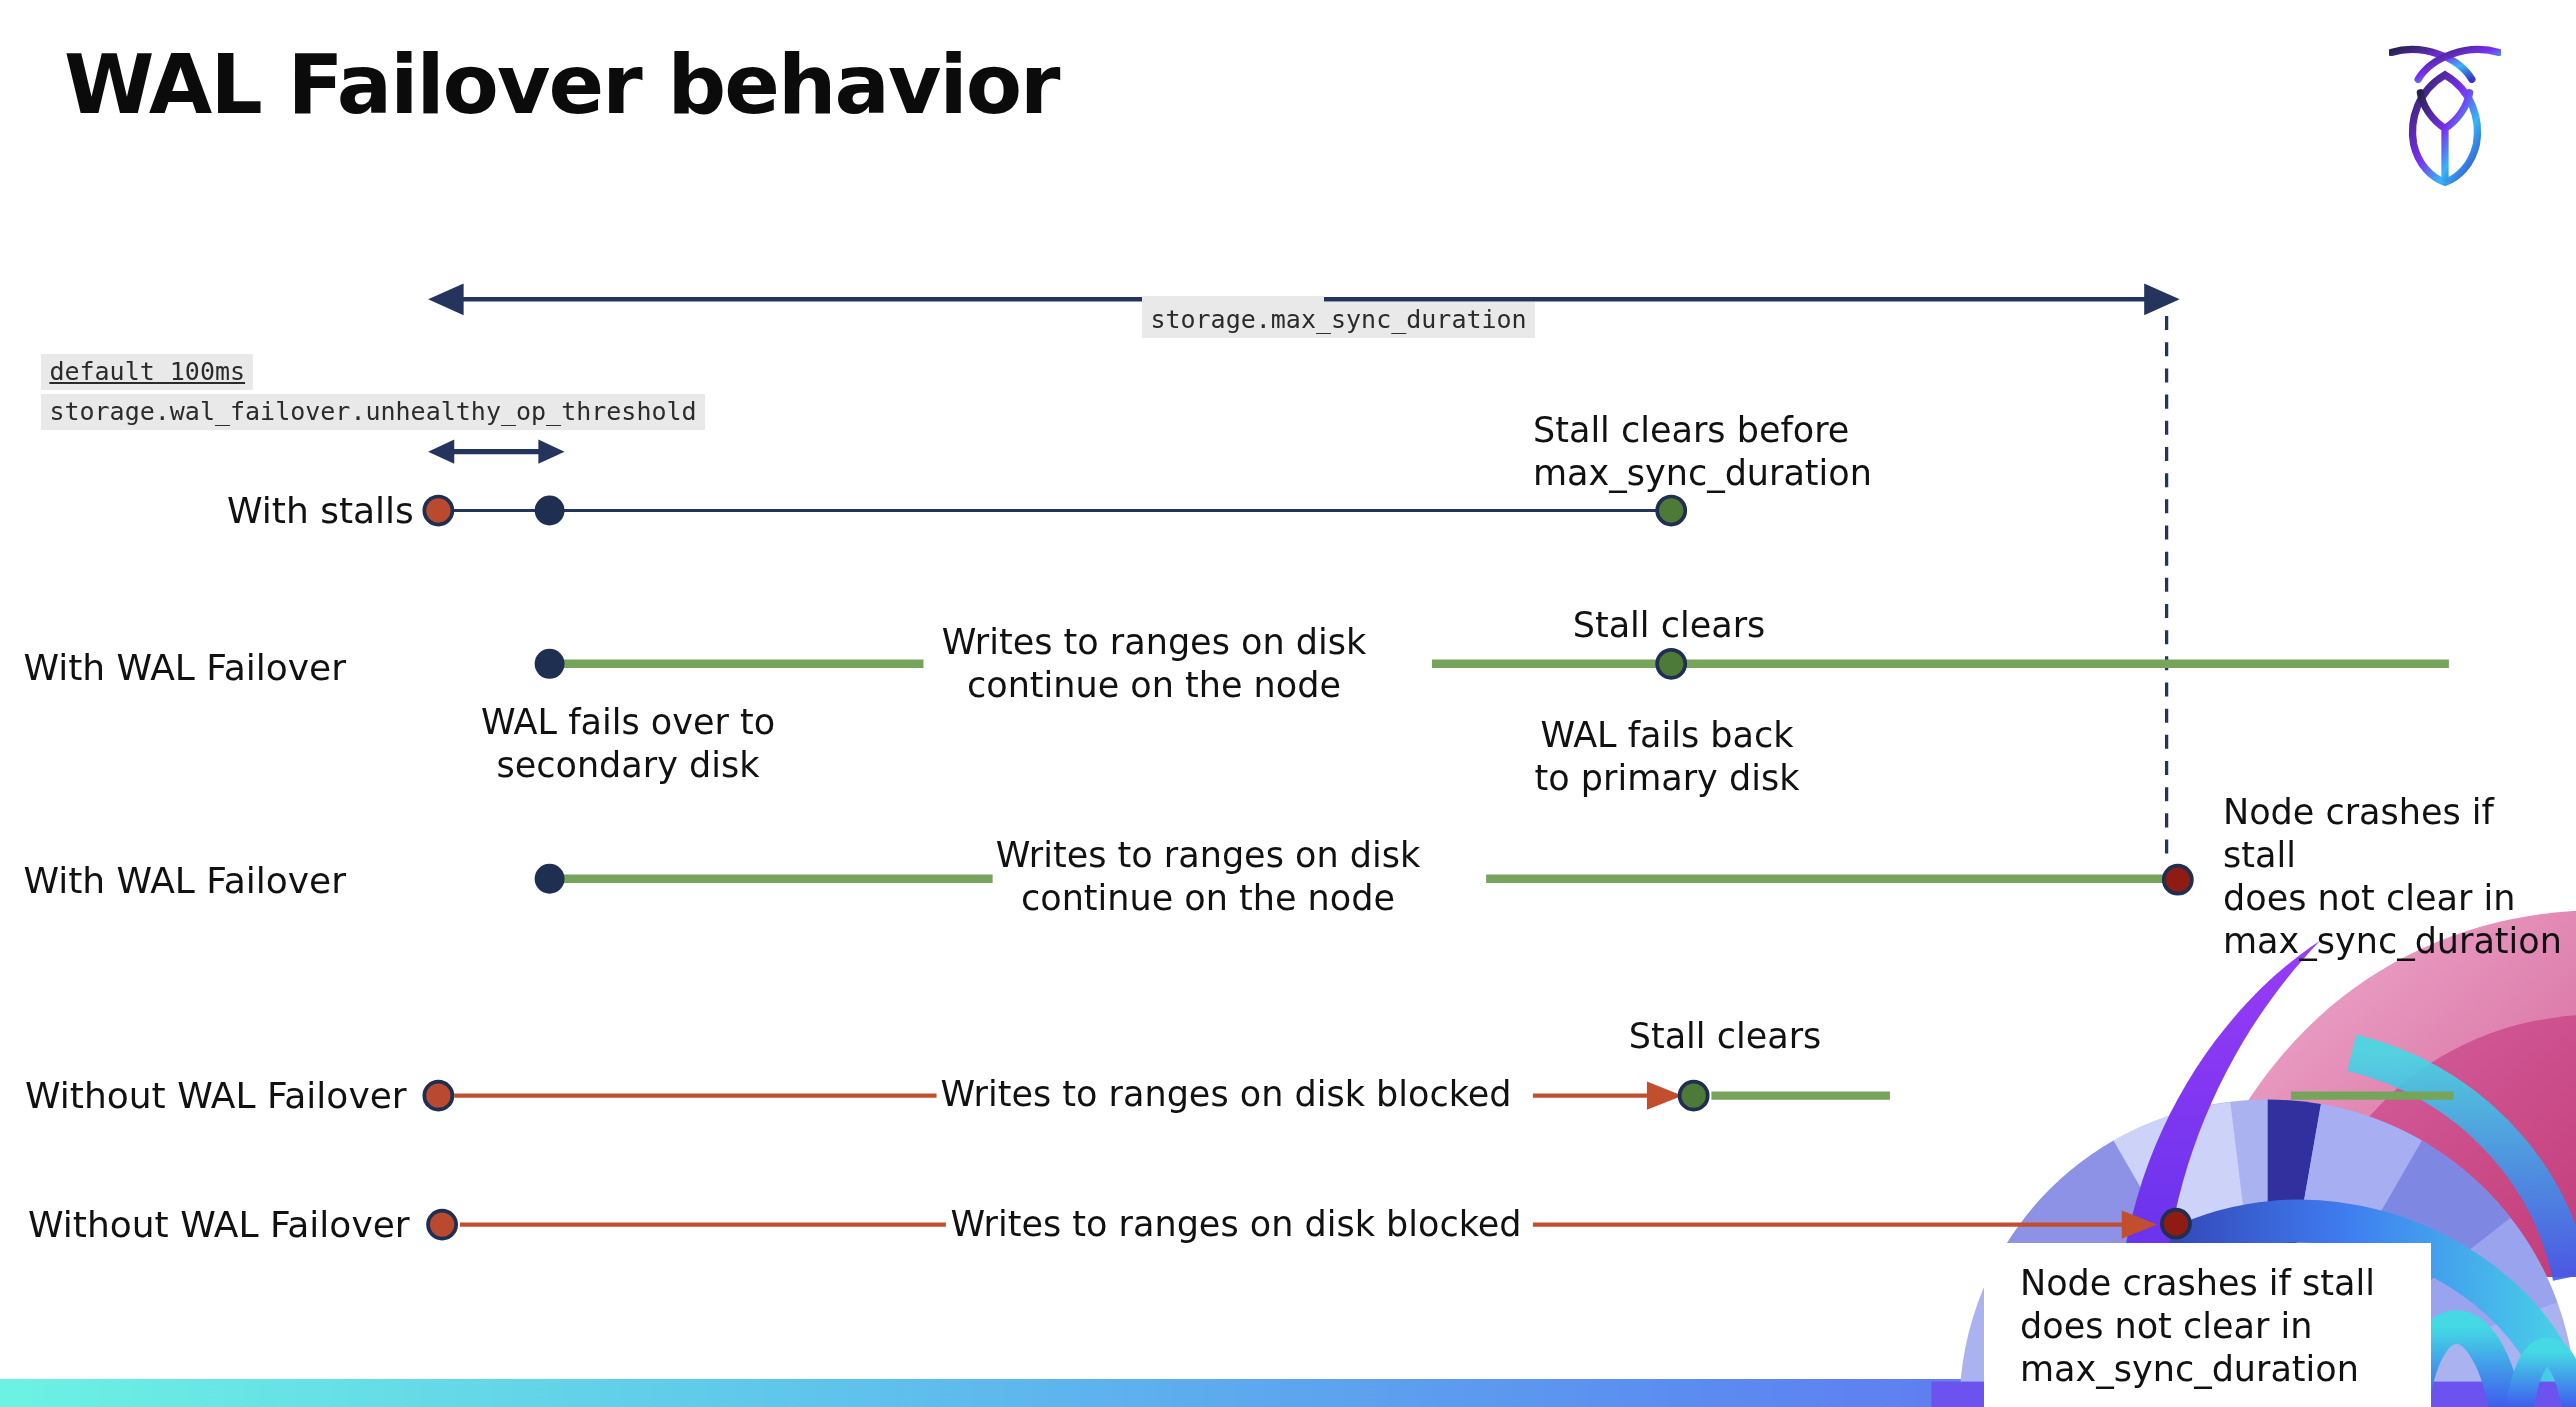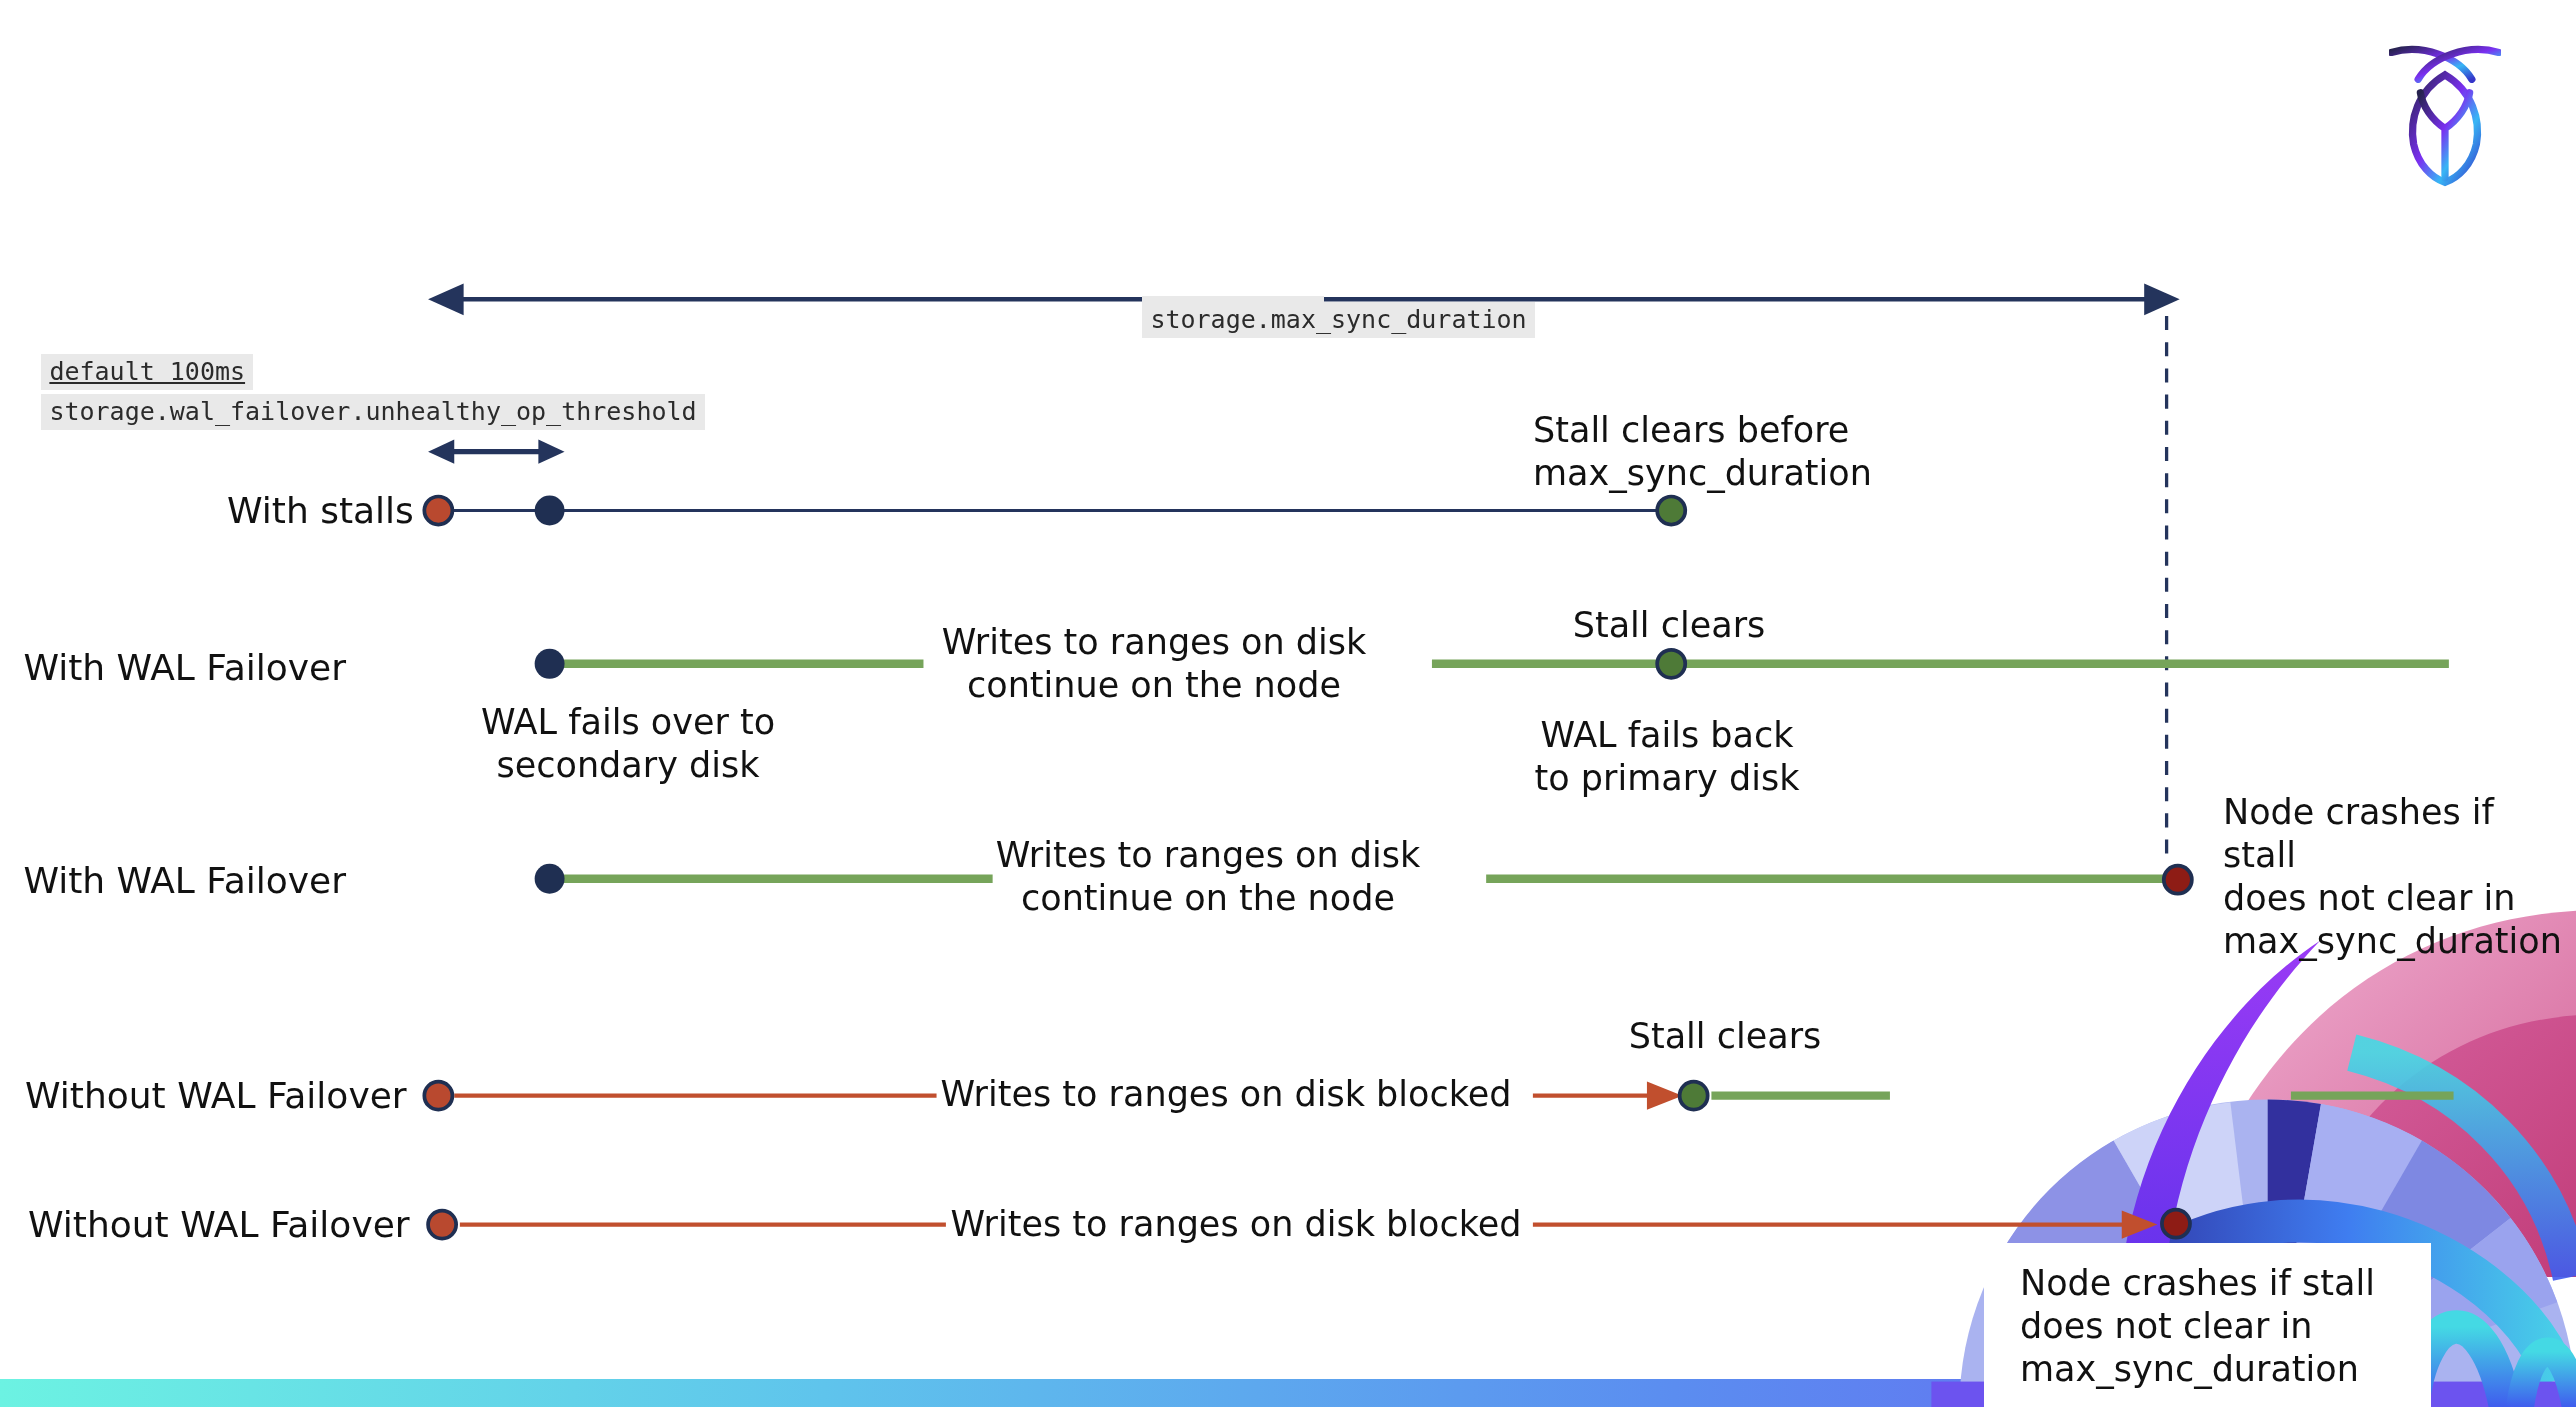--- a/index.html
+++ b/index.html
@@ -18,20 +18,21 @@
       background:linear-gradient(90deg,#6cf2e2 0%,#5fc4ec 32%,#5b8df0 65%,#6a5bf2 100%);}
   #crash-box{left:1984px;top:1243px;width:447px;height:165px;background:#ffffff;z-index:5;}
   #crash-box .ann{position:absolute;left:36px;top:18.7px;text-align:left;}
   .z6{z-index:6;}
 </style>
 </head>
 <body>
 
 <div id="canvas">
 
+  <div class="abs title z6" style="left:64px;top:37px;">WAL Failover behavior</div>
 
   <svg class="abs z6" style="left:2389px;top:41px;" width="112" height="146" viewBox="0 0 100 130">
     <defs>
       <linearGradient id="logoG" x1="0" y1="0" x2="1" y2="1">
         <stop offset="0" stop-color="#26224e"></stop>
         <stop offset="0.45" stop-color="#7a2ff0"></stop>
         <stop offset="0.7" stop-color="#37b6f5"></stop>
         <stop offset="1" stop-color="#3536c9"></stop>
       </linearGradient>
     </defs>

